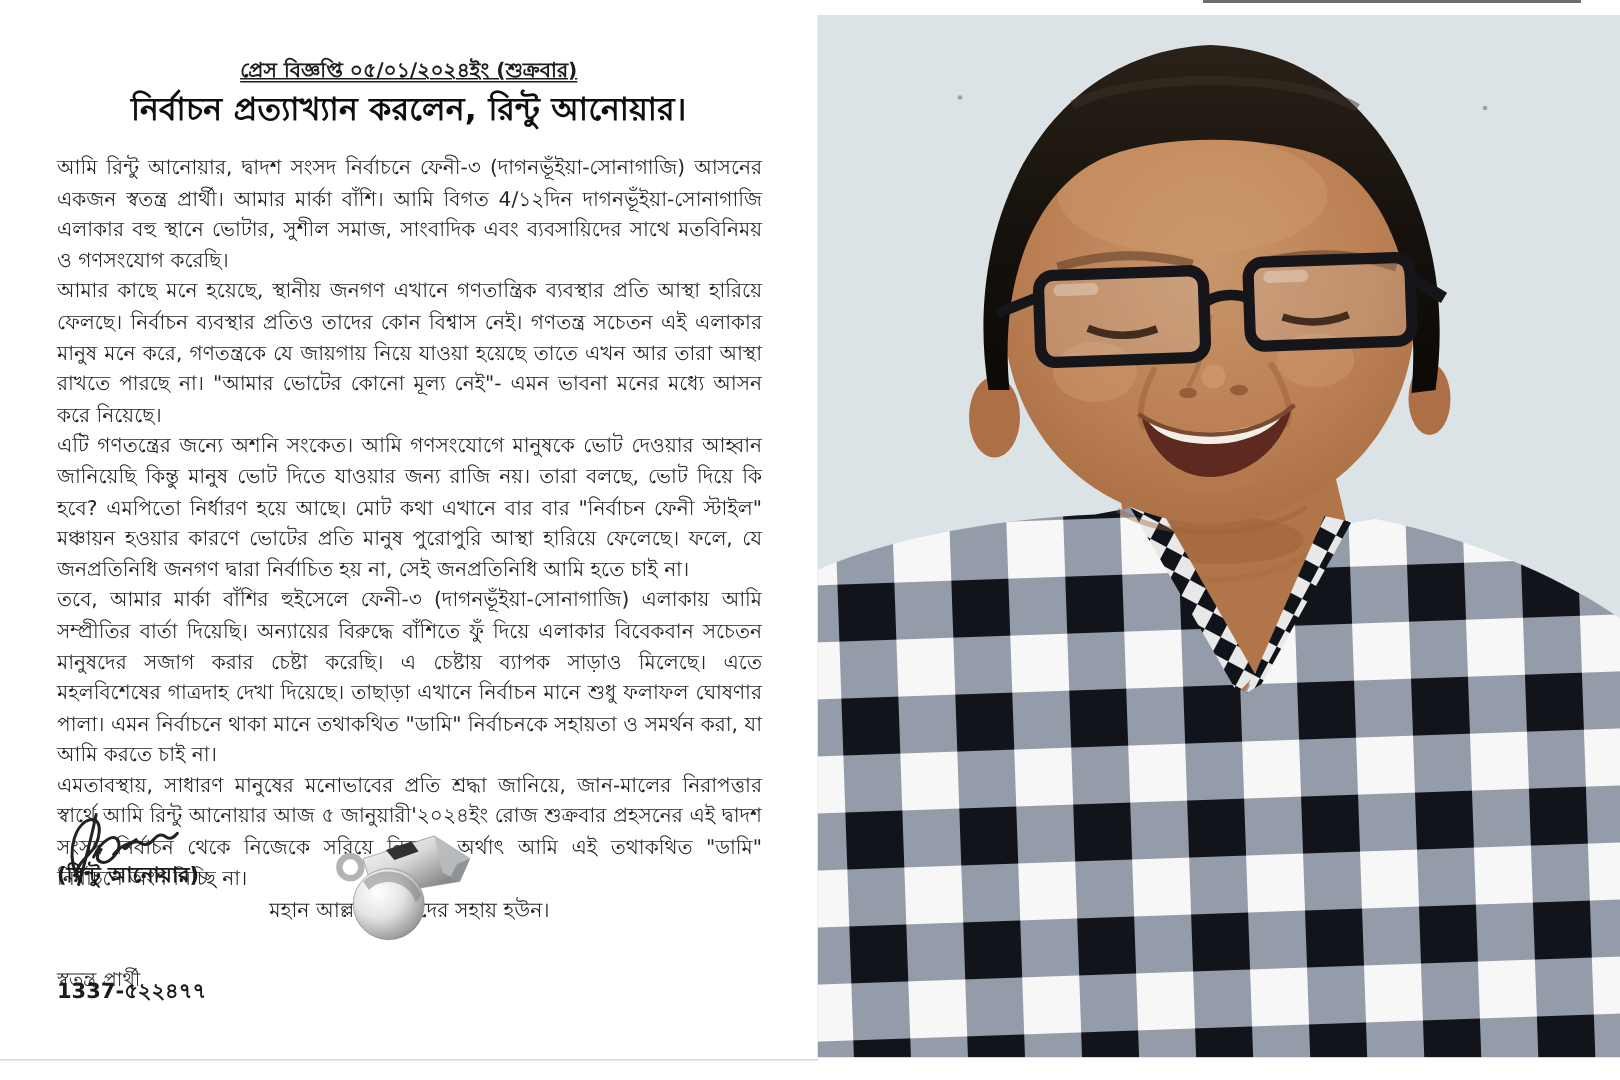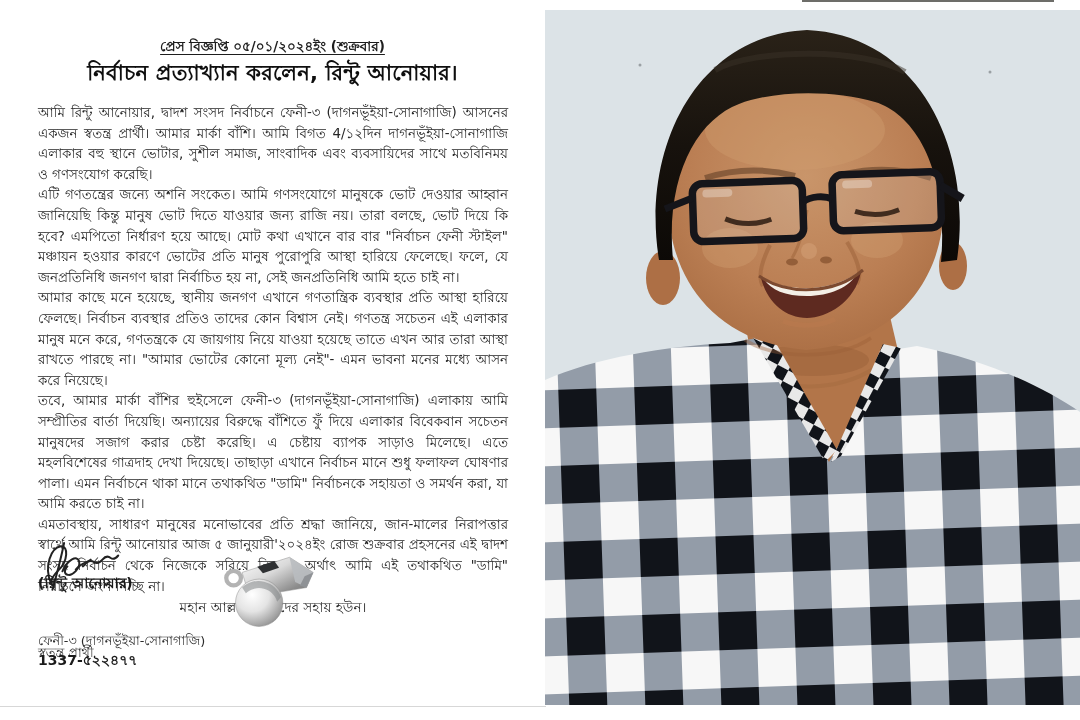--- a/index.html
+++ b/index.html
@@ -2,21 +2,21 @@
 <html><head>
 <meta charset="utf-8">
 <style>
   html,body{margin:0;padding:0;background:#ffffff;}
   .stage{
     position:relative;width:1080px;height:720px;background:#ffffff;overflow:hidden;
     font-family:"DejaVu Sans","Liberation Sans",sans-serif;color:#222;
   }
   
   .press-line{position:absolute;left:0;top:36px;width:545px;text-align:center;
-    font-size:13.5px;font-weight:bold;color:#1d1d1d;}
+    font-size:13.5px;font-weight:bold;color:#1d1d1d;text-decoration:underline;}
   .press-line .u{text-decoration:underline;text-underline-offset:3px;}
   .doc-title{position:absolute;left:0;top:57px;width:545px;text-align:center;
     font-size:21px;font-weight:bold;color:#0e0e0e;letter-spacing:.2px;}
   .doc-body{position:absolute;left:38px;top:103px;width:470px;
     font-size:13.4px;line-height:20.6px;text-align:justify;color:#262626;}
   .doc-body p{margin:0;padding:0;}
   .closing{text-align:center;margin-top:11px;font-size:13.6px;}
   .sig-scribble{position:absolute;left:40px;top:538px;width:84px;height:60px;}
   .sig-name{position:absolute;left:38px;top:572px;font-size:14px;font-weight:bold;color:#1a1a1a;}
   .sig-role{position:absolute;left:38px;top:643px;font-size:12.8px;color:#2b2b2b;}
@@ -37,40 +37,39 @@
 <div class="stage">
 
   <div class="press-line">
     <span class="u">প্রেস বিজ্ঞপ্তি ০৫/০১/২০২৪ইং (শুক্রবার)</span>
   </div>
 
   <div class="doc-title">নির্বাচন প্রত্যাখ্যান করলেন, রিন্টু আনোয়ার।</div>
 
   <div class="doc-body">
     <p>আমি রিন্টু আনোয়ার, দ্বাদশ সংসদ নির্বাচনে ফেনী-৩ (দাগনভূঁইয়া-সোনাগাজি) আসনের একজন স্বতন্ত্র প্রার্থী। আমার মার্কা বাঁশি। আমি বিগত 4/১২দিন দাগনভূঁইয়া-সোনাগাজি এলাকার বহু স্থানে ভোটার, সুশীল সমাজ, সাংবাদিক এবং ব্যবসায়িদের সাথে মতবিনিময় ও গণসংযোগ করেছি।</p>
+    <p>আমার কাছে মনে হয়েছে, স্থানীয় জনগণ এখানে গণতান্ত্রিক ব্যবস্থার প্রতি আস্থা হারিয়ে ফেলছে। নির্বাচন ব্যবস্থার প্রতিও তাদের কোন বিশ্বাস নেই। গণতন্ত্র সচেতন এই এলাকার মানুষ মনে করে, গণতন্ত্রকে যে জায়গায় নিয়ে যাওয়া হয়েছে তাতে এখন আর তারা আস্থা রাখতে পারছে না। "আমার ভোটের কোনো মূল্য নেই"- এমন ভাবনা মনের মধ্যে আসন করে নিয়েছে।</p>
     <p>এটি গণতন্ত্রের জন্যে অশনি সংকেত। আমি গণসংযোগে মানুষকে ভোট দেওয়ার আহ্বান জানিয়েছি কিন্তু মানুষ ভোট দিতে যাওয়ার জন্য রাজি নয়। তারা বলছে, ভোট দিয়ে কি হবে? এমপিতো নির্ধারণ হয়ে আছে। মোট কথা এখানে বার বার "নির্বাচন ফেনী স্টাইল" মঞ্চায়ন হওয়ার কারণে ভোটের প্রতি মানুষ পুরোপুরি আস্থা হারিয়ে ফেলেছে। ফলে, যে জনপ্রতিনিধি জনগণ দ্বারা নির্বাচিত হয় না, সেই জনপ্রতিনিধি আমি হতে চাই না।</p>
-    <p>আমার কাছে মনে হয়েছে, স্থানীয় জনগণ এখানে গণতান্ত্রিক ব্যবস্থার প্রতি আস্থা হারিয়ে ফেলছে। নির্বাচন ব্যবস্থার প্রতিও তাদের কোন বিশ্বাস নেই। গণতন্ত্র সচেতন এই এলাকার মানুষ মনে করে, গণতন্ত্রকে যে জায়গায় নিয়ে যাওয়া হয়েছে তাতে এখন আর তারা আস্থা রাখতে পারছে না। "আমার ভোটের কোনো মূল্য নেই"- এমন ভাবনা মনের মধ্যে আসন করে নিয়েছে।</p>
     <p>তবে, আমার মার্কা বাঁশির হুইসেলে ফেনী-৩ (দাগনভূঁইয়া-সোনাগাজি) এলাকায় আমি সম্প্রীতির বার্তা দিয়েছি। অন্যায়ের বিরুদ্ধে বাঁশিতে ফুঁ দিয়ে এলাকার বিবেকবান সচেতন মানুষদের সজাগ করার চেষ্টা করেছি। এ চেষ্টায় ব্যাপক সাড়াও মিলেছে। এতে মহলবিশেষের গাত্রদাহ দেখা দিয়েছে। তাছাড়া এখানে নির্বাচন মানে শুধু ফলাফল ঘোষণার পালা। এমন নির্বাচনে থাকা মানে তথাকথিত "ডামি" নির্বাচনকে সহায়তা ও সমর্থন করা, যা আমি করতে চাই না।</p>
     <p>এমতাবস্থায়, সাধারণ মানুষের মনোভাবের প্রতি শ্রদ্ধা জানিয়ে, জান-মালের নিরাপত্তার স্বার্থে আমি রিন্টু আনোয়ার আজ ৫ জানুয়ারী'২০২৪ইং রোজ শুক্রবার প্রহসনের এই দ্বাদশ সংসদ নির্বাচন থেকে নিজেকে সরিয়ে নিলাম। অর্থাৎ আমি এই তথাকথিত "ডামি" নির্বাচনে অংশ নিচ্ছি না।</p>
     <p class="closing">মহান আল্লাহ আমাদের সহায় হউন।</p>
   </div>
 
   <svg class="sig-scribble" viewBox="0 0 95 72">
     <g fill="none" stroke="#222222" stroke-width="2.4" stroke-linecap="round">
       <path d="M10,54 C2,34 10,12 22,10 C32,9 30,28 20,38 C12,46 8,52 12,56"></path>
       <path d="M26,6 C22,26 16,48 12,62"></path>
       <path d="M24,40 C30,26 42,20 44,28 C46,36 36,46 30,44 C26,43 26,38 30,34"></path>
       <path d="M40,38 C48,28 54,30 58,26"></path>
       <path d="M50,33 q6,-8 12,-4 q5,3 10,-3 q5,-6 10,-2 q4,3 9,-3"></path>
     </g>
   </svg>
 
   <div class="sig-name">(রিন্টু আনোয়ার)</div>
   <div class="sig-role">স্বতন্ত্র প্রার্থী</div>
-  <div class="sig-const">ফেনী-৩ (দাগনভূঁইয়া-সোনাগাজি)</div>
   <div class="sig-phone">1337-৫২২৪৭৭</div>
 
   <svg class="whistle" viewBox="0 0 105 95">
     <defs>
       <linearGradient id="silA" x1="0" y1="0" x2="1" y2="1">
         <stop offset="0" stop-color="#ffffff"></stop>
           <stop offset=".4" stop-color="#d9d9d9"></stop>
         <stop offset=".75" stop-color="#8c8c8c"></stop>
           <stop offset="1" stop-color="#6f6f6f"></stop>
       </linearGradient>

